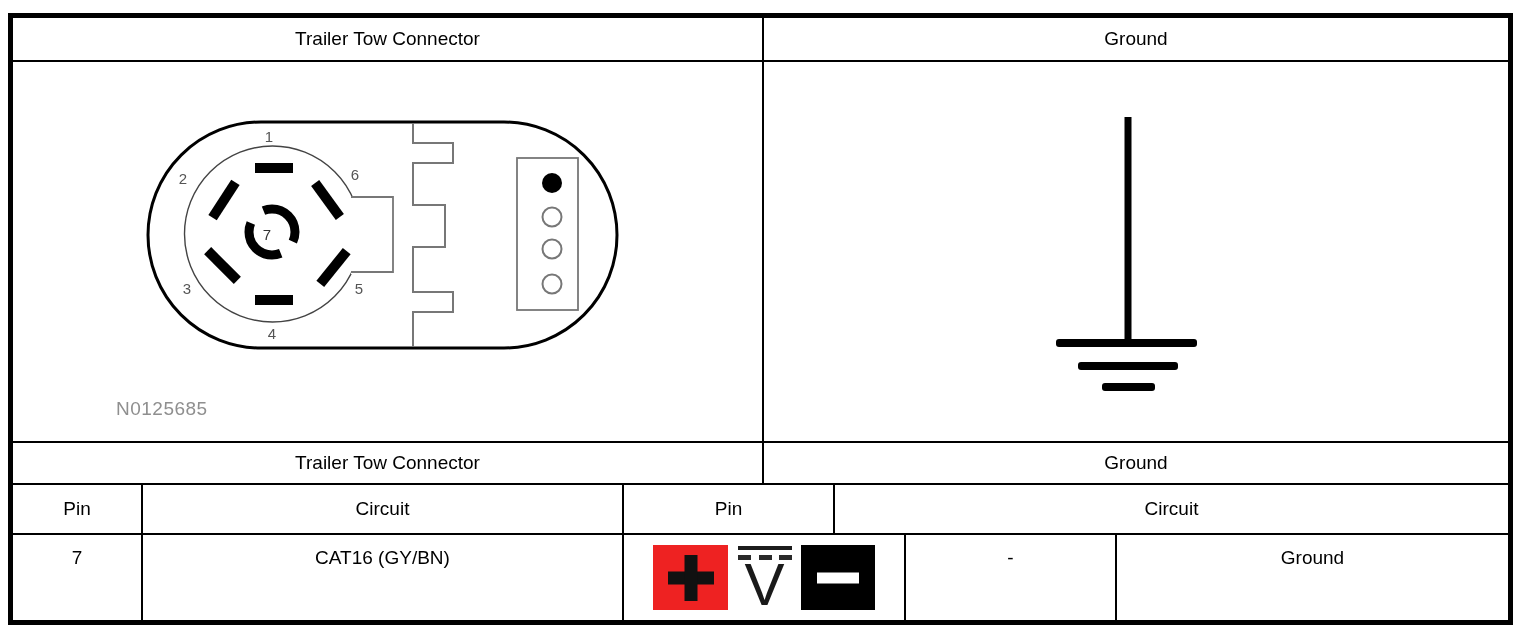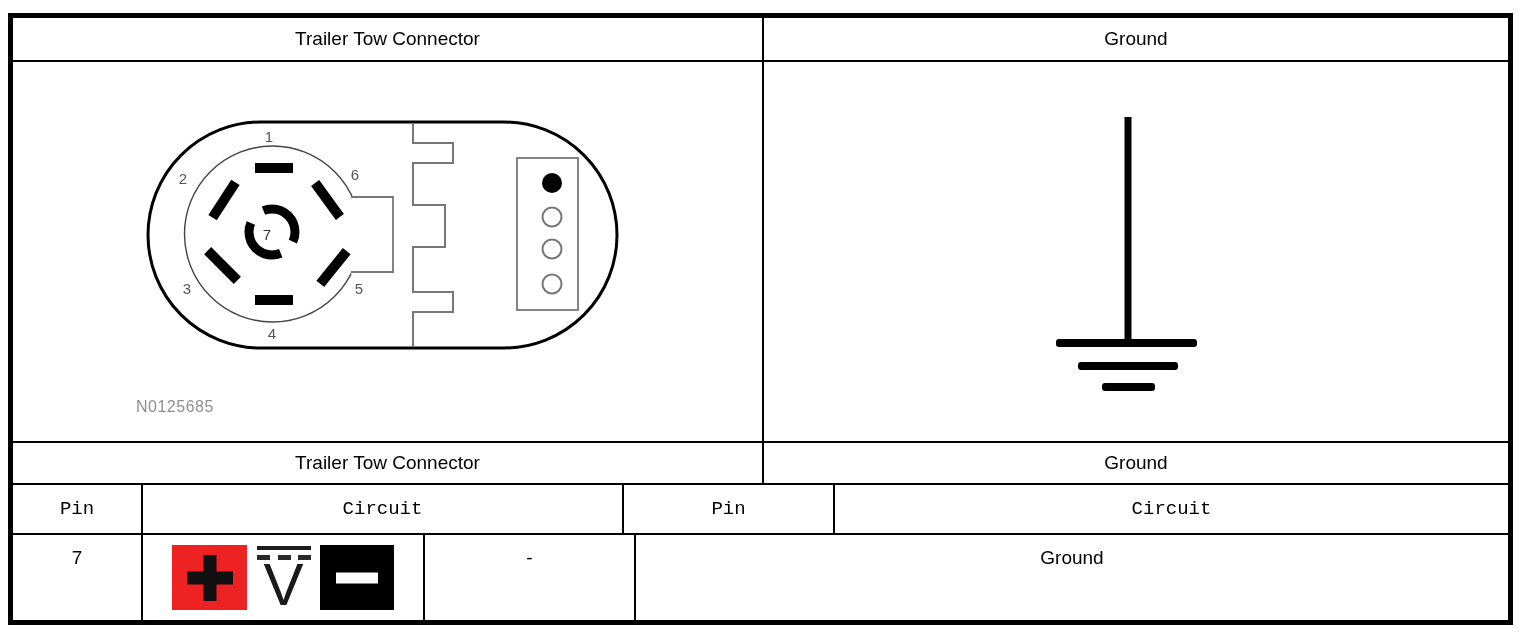--- a/index.html
+++ b/index.html
@@ -22,37 +22,37 @@
     background: #fff;
   }
   .row { display: flex; box-sizing: border-box; flex: none; }
   .row.hline { border-bottom: 2px solid #000; }
   .cell { box-sizing: border-box; position: relative; overflow: hidden; }
   .cell.vline { border-right: 2px solid #000; }
   .hdr { display: flex; align-items: center; justify-content: center; font-size: 19px; }
   .r1 { height: 44px; }
   .r2 { height: 381px; }
   .r3 { height: 42px; }
-  .r4 { height: 50px; font-family: Liberation Mono, monospace; }
+  .r4 { height: 50px; }
   .r5 { flex: 1 1 auto; }
   .wide-left { width: 751px; flex: none; }
   .wide-right { flex: 1 1 auto; }
   .colA { width: 130px; flex: none; }
   .colB { width: 481px; flex: none; }
   .colC { width: 282px; flex: none; }
   .colD { width: 211px; flex: none; }
   .colE { flex: 1 1 auto; }
   .datacell {
     display: flex; justify-content: center; align-items: flex-start;
     padding-top: 12px; font-size: 19px;
   }
   .iconcell { display: flex; justify-content: center; align-items: center; padding-top: 0; }
   .figure-id {
     position: absolute; left: 103px; top: 336px;
-    font-size: 16px; color: #8f8f8f; letter-spacing: 0.5px; margin-left: 20px;
+    font-size: 19px; color: #8f8f8f; letter-spacing: 0.5px;
   }
   svg { display: block; }
   .conn text { font-size: 15px; fill: #555; }
   .conn text.center7 { font-size: 15px; fill: #333; }
 
   
   .meas { display: flex; align-items: center; gap: 9px; }
   .pos-icon { width: 75px; height: 65px; background: #ee2222; position: relative; flex: none; }
   .pos-icon::before {
     content: ""; position: absolute; left: 50%; top: 50%;
@@ -161,20 +161,23 @@
       </div>
       <div class="cell colE hdr">
         <span>Circuit</span>
       </div>
     </div>
 
     <div class="row r5">
       <div class="cell vline colA datacell">
         <span>7</span>
       </div>
+      <div class="cell vline colB datacell">
+        <span>CAT16 (GY/BN)</span>
+      </div>
       <div class="cell vline colC iconcell">
         <div class="meas">
           <div class="pos-icon" style="background: rgb(238, 34, 34);"></div>
           <div class="volt-icon">
             <div class="volt-solid"></div>
             <div class="volt-dashes"></div>
             <div class="volt-letter">V</div>
           </div>
           <div class="neg-icon" style="background: rgb(0, 0, 0);"></div>
         </div>

